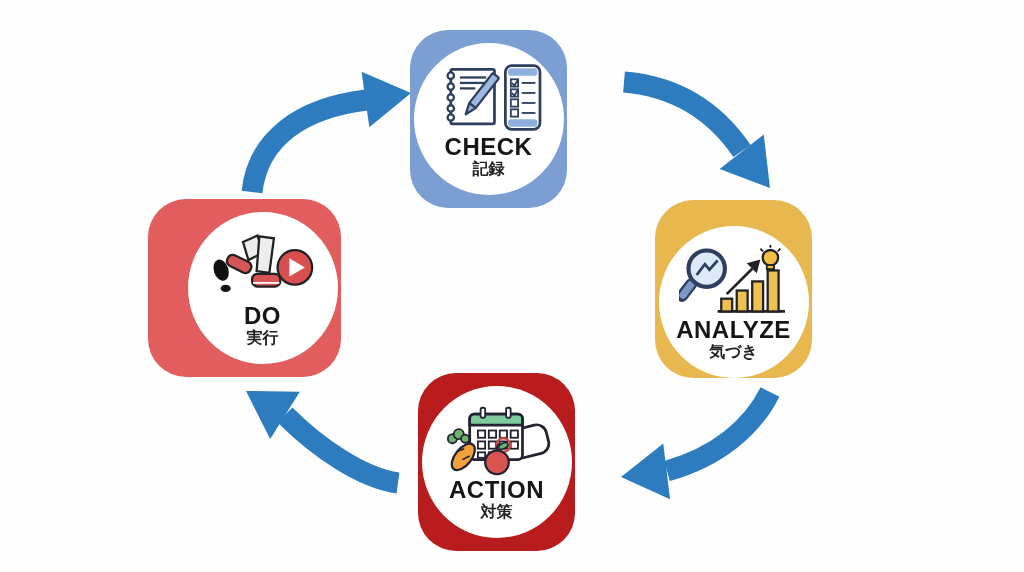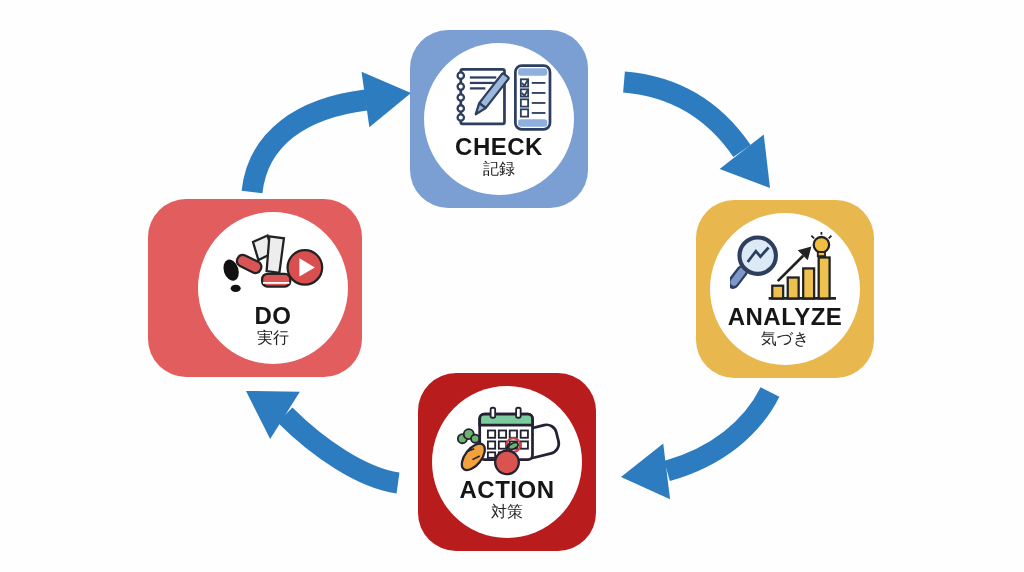--- a/index.html
+++ b/index.html
@@ -1,37 +1,37 @@
 <!DOCTYPE html>
 <html><head>
 <meta charset="utf-8">
 <style>
   html,body{margin:0;padding:0;background:#fff;}
   #stage{
     position:relative;width:1024px;height:572px;background:#fefefe;overflow:hidden;
     font-family:"Liberation Sans","DejaVu Sans",sans-serif;
   }
   .node{
-    position:absolute;width:178px;height:178px;border-radius:38px;
+    position:absolute;width:157px;height:178px;border-radius:38px;
     display:flex;align-items:center;justify-content:center;
   }
   .node-circle{
     width:150px;height:150px;border-radius:50%;background:#fff;
     display:flex;flex-direction:column;align-items:center;justify-content:center;
     text-align:center;padding-top:2px;
   }
   .node-icon{flex:0 0 auto;margin-bottom:1px;}
   .node-title{
     font-size:24px;font-weight:800;color:#161616;letter-spacing:.5px;line-height:1.05;
   }
   .node-sub{
-    font-size:16px;font-weight:400;color:#222;line-height:1.15;margin-top:1px;
+    font-size:16px;font-weight:700;color:#222;line-height:1.15;margin-top:1px;
   }
   #node-check{left:410px;top:30px;}
-  #node-analyze{left:696px;top:200px;}
+  #node-analyze{left:655px;top:200px;align-items:flex-end;}
   #node-action{left:418px;top:373px;}
   #node-do{left:148px;top:199px;padding-left:36px;}
   #arrows{position:absolute;left:0;top:0;width:1024px;height:572px;pointer-events:none;}
 </style>
 </head>
 <body>
 
 <div id="stage">
 
   <svg id="arrows" viewBox="0 0 1024 572">

